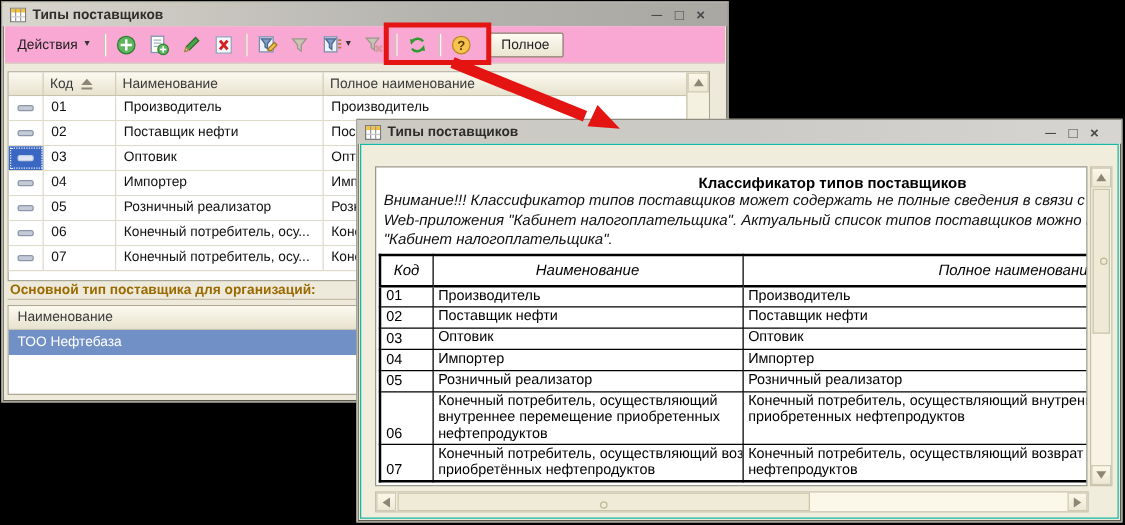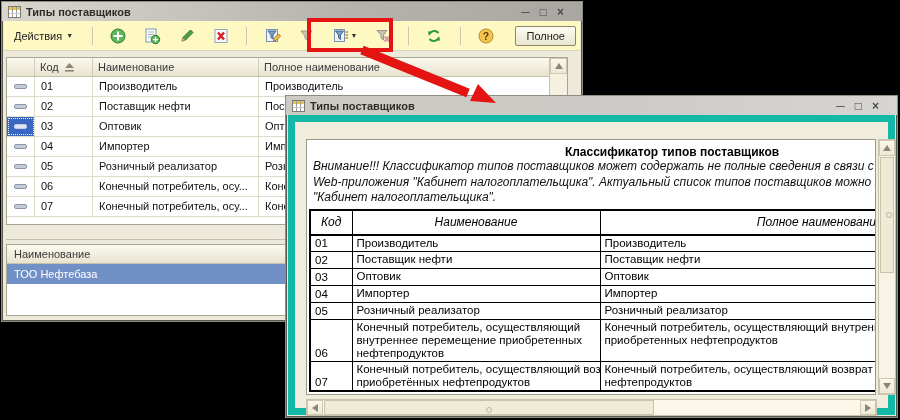--- a/index.html
+++ b/index.html
@@ -13,22 +13,22 @@
   .titlebar { height:19px; display:flex; align-items:center; padding:0 6px;
               background:linear-gradient(90deg,#d9d6ce 0%,#b5b3ae 60%,#a9a7a2 100%); }
   .titlebar .wtitle { font-size:11px; font-weight:bold; color:#2e2d2a; margin-left:5px; }
   .wctrls { margin-left:auto; display:flex; gap:10px; padding-right:12px; }
   .wctrls span { font-size:12px; font-weight:bold; color:#4a4a4a; cursor:default; line-height:14px; }
   .winicon { width:13px; height:12px; flex:0 0 auto; }
 
   
   #back-window { left:1px; top:1px; width:582px; height:321px; z-index:1; }
   .toolbar { position:absolute; left:2px; top:19px; right:2px; height:30px;
-             background:#fef9c3; border-bottom:1px solid #d7d3c2;
-             display:flex; align-items:center; padding:2px 4px;justify-content:space-between; }
+             background:#f9a8d4; border-bottom:1px solid #d7d3c2;
+             display:flex; align-items:center; padding:2px 4px; }
   .tbtn { height:24px; display:flex; align-items:center; justify-content:center;
           border:1px solid transparent; border-radius:2px; padding:0 3px; cursor:default; }
   .actions-btn { font-size:11px; color:#222; padding:0 5px; }
   .actions-btn .dd { font-size:7px; margin-left:4px; color:#333; }
   .tsep { width:1px; height:18px; background:#c9c5b2; margin:0 4px; box-shadow:1px 0 0 #fbf9ef; }
   .ic { width:18px; height:18px; display:block; }
   .podbor-btn { font-size:11px; color:#1f1f1f; border:1px solid #8a8671; border-radius:2px;
                 background:linear-gradient(#fefcf2,#e9e5d1); padding:3px 10px; margin-left:8px; }
 
   
@@ -65,21 +65,21 @@
   .org-panel { position:absolute; left:4px; top:242px; width:562px; height:72px;
                background:#fff; border:1px solid #aca891; }
   .org-head { height:19px; background:linear-gradient(#fcfaf0,#e7e3cf); border-bottom:1px solid #c6c2ae;
               font-size:11px; color:#3a3a3a; padding:3px 7px; }
   .org-row { height:20px; background:#7190c6; color:#fff; font-size:11px; padding:4px 7px; }
 
   
   #front-window { left:285px; top:95px; width:613px; height:323px; z-index:20; }
   #front-window .titlebar { background:linear-gradient(90deg,#cdcac2 0%,#cbcac6 50%,#d6d5d2 100%); }
   .fw-body { position:absolute; left:2px; top:19px; right:2px; bottom:2px;
-             background:#f1eddc; border:7px solid #14b8a6; }
+             background:#f1eddc; border:1px solid #14b8a6; }
 
   .docview { position:absolute; left:11px; top:17px; width:570px; height:256px;
              background:#fff; border:1px solid #9b9889; overflow:hidden; }
   .doc-inner { width:735px; }
   .doc-title { width:730px; text-align:center; font-size:12px; font-weight:bold;
                color:#000; margin-top:5px; }
   .doc-warn { font-size:12px; font-style:italic; color:#101010; line-height:15.5px;
               margin-left:6px; white-space:nowrap; }
   .doc-warn:first-of-type { margin-top:2px; }
   .dtable { border-collapse:collapse; table-layout:fixed; width:730px; margin:3px 0 0 2px;
@@ -307,20 +307,21 @@
             <div class="bc c-full">Конечный потребитель, осуществляющий возврат приобретённых нефтепродуктов</div>
           </div>
         </div>
       <div class="bscroll">
         <div class="sarrow">
             <span class="tri-up"></span>
           </div>
       </div>
     </div>
 
+    <div class="org-label">Основной тип поставщика для организаций:</div>
     <div class="org-rule"></div>
 
     <div class="org-panel">
       <div class="org-head">
         <span>Наименование</span>
       </div>
       <div id="org-rows">
           <div class="org-row">ТОО Нефтебаза</div>
         </div>
     </div>

